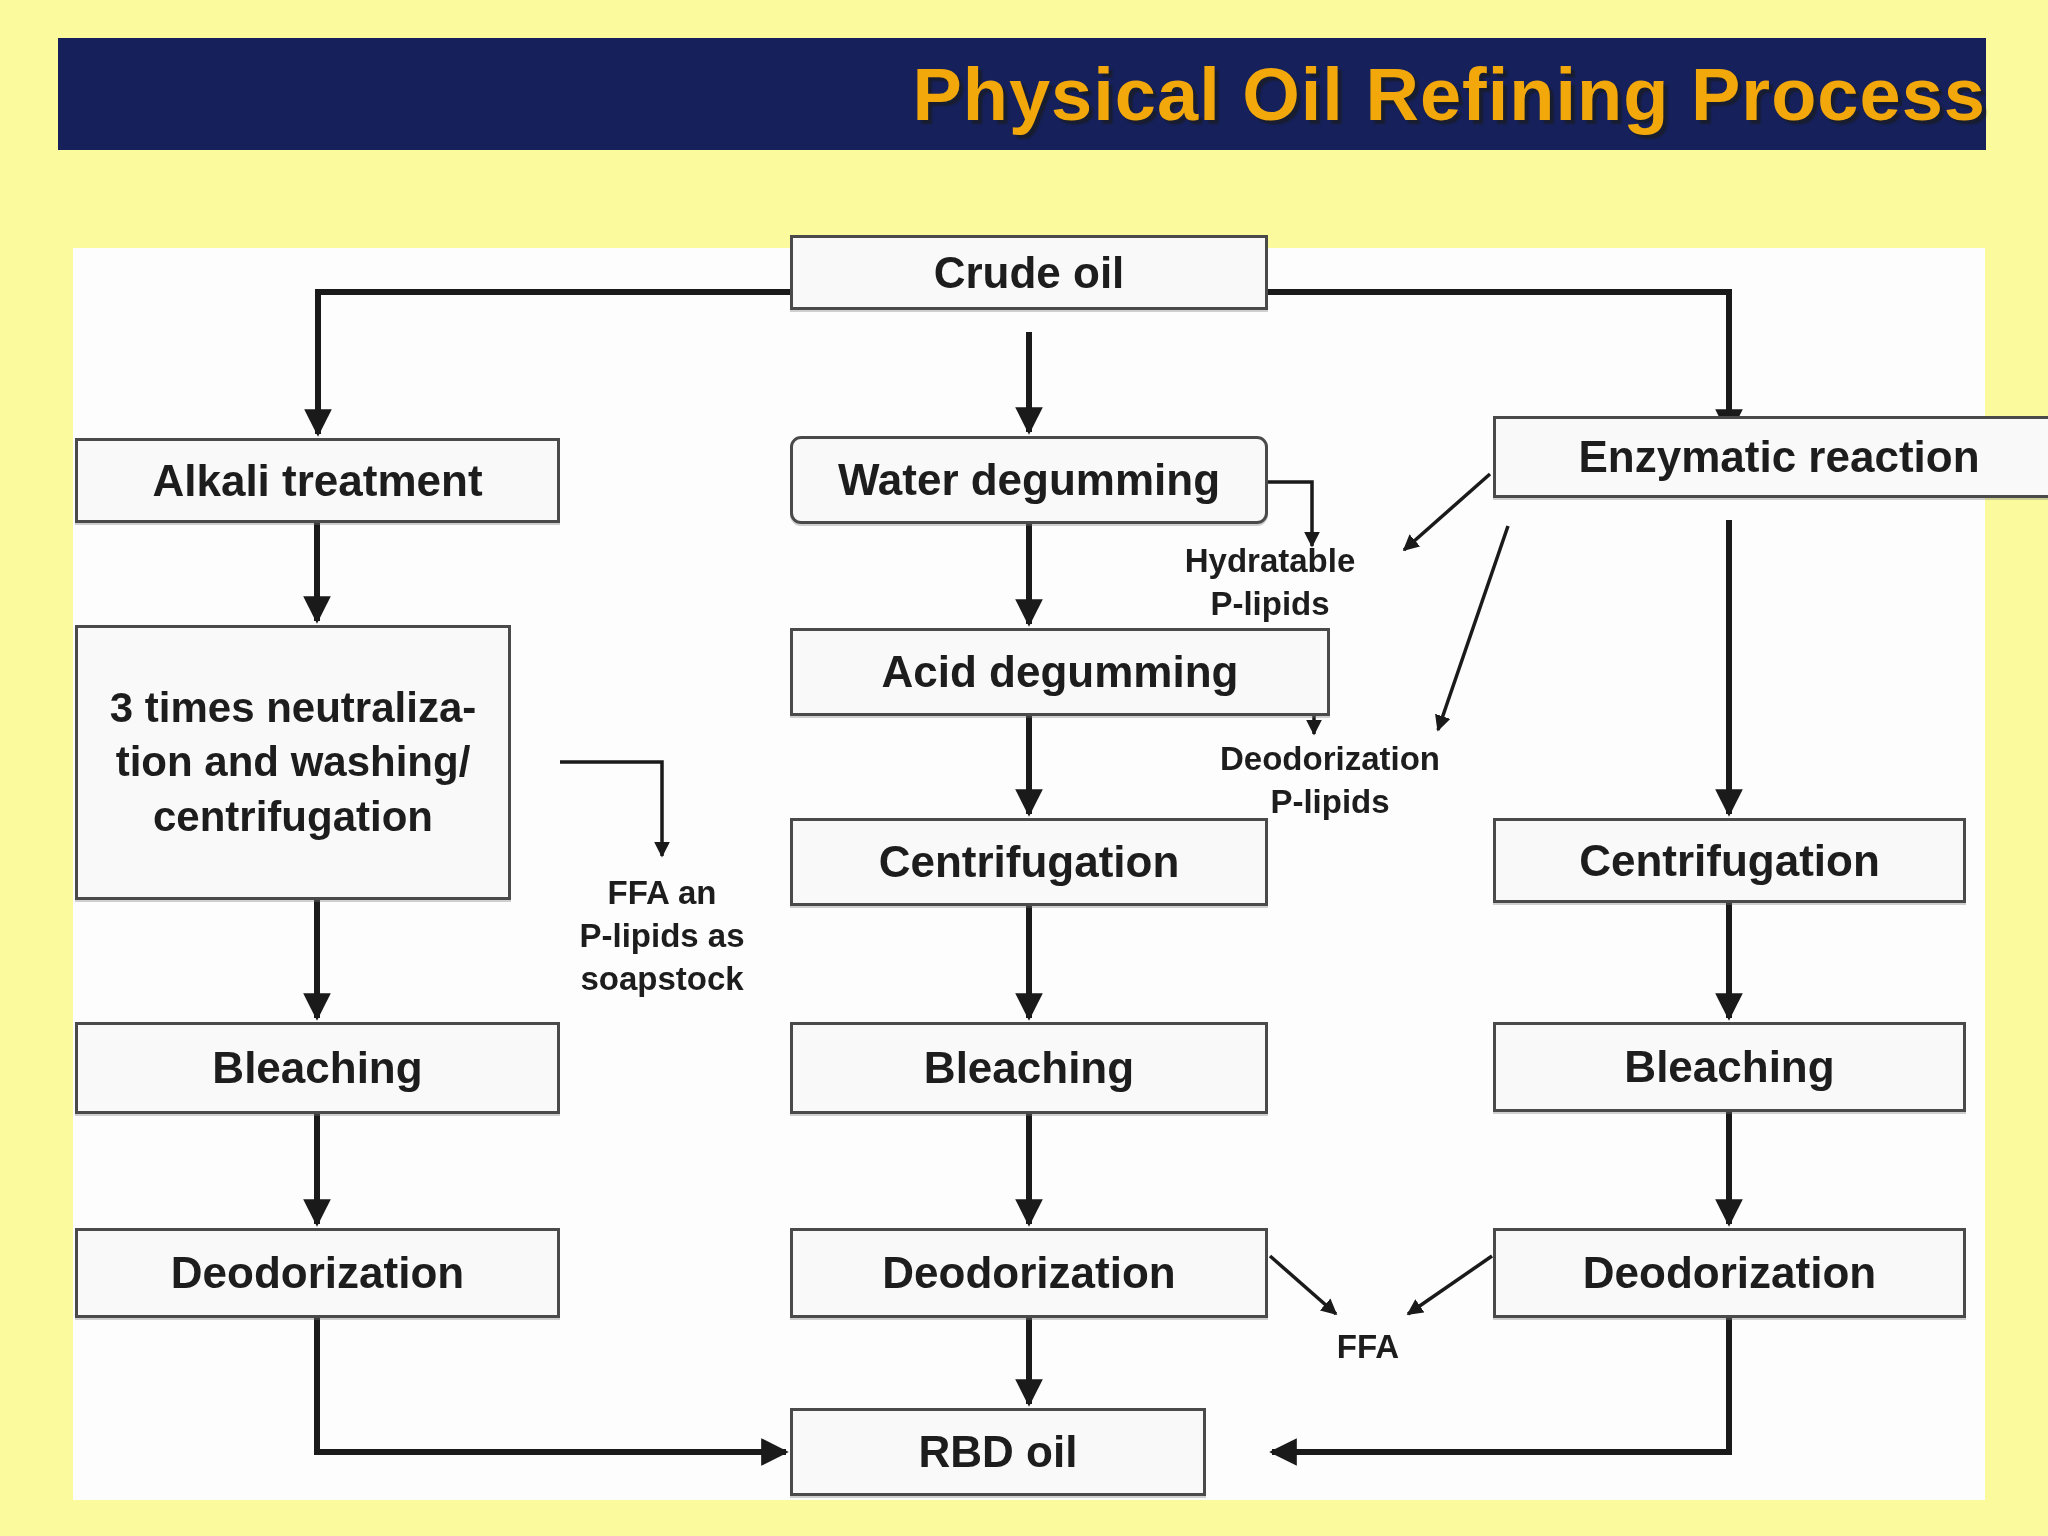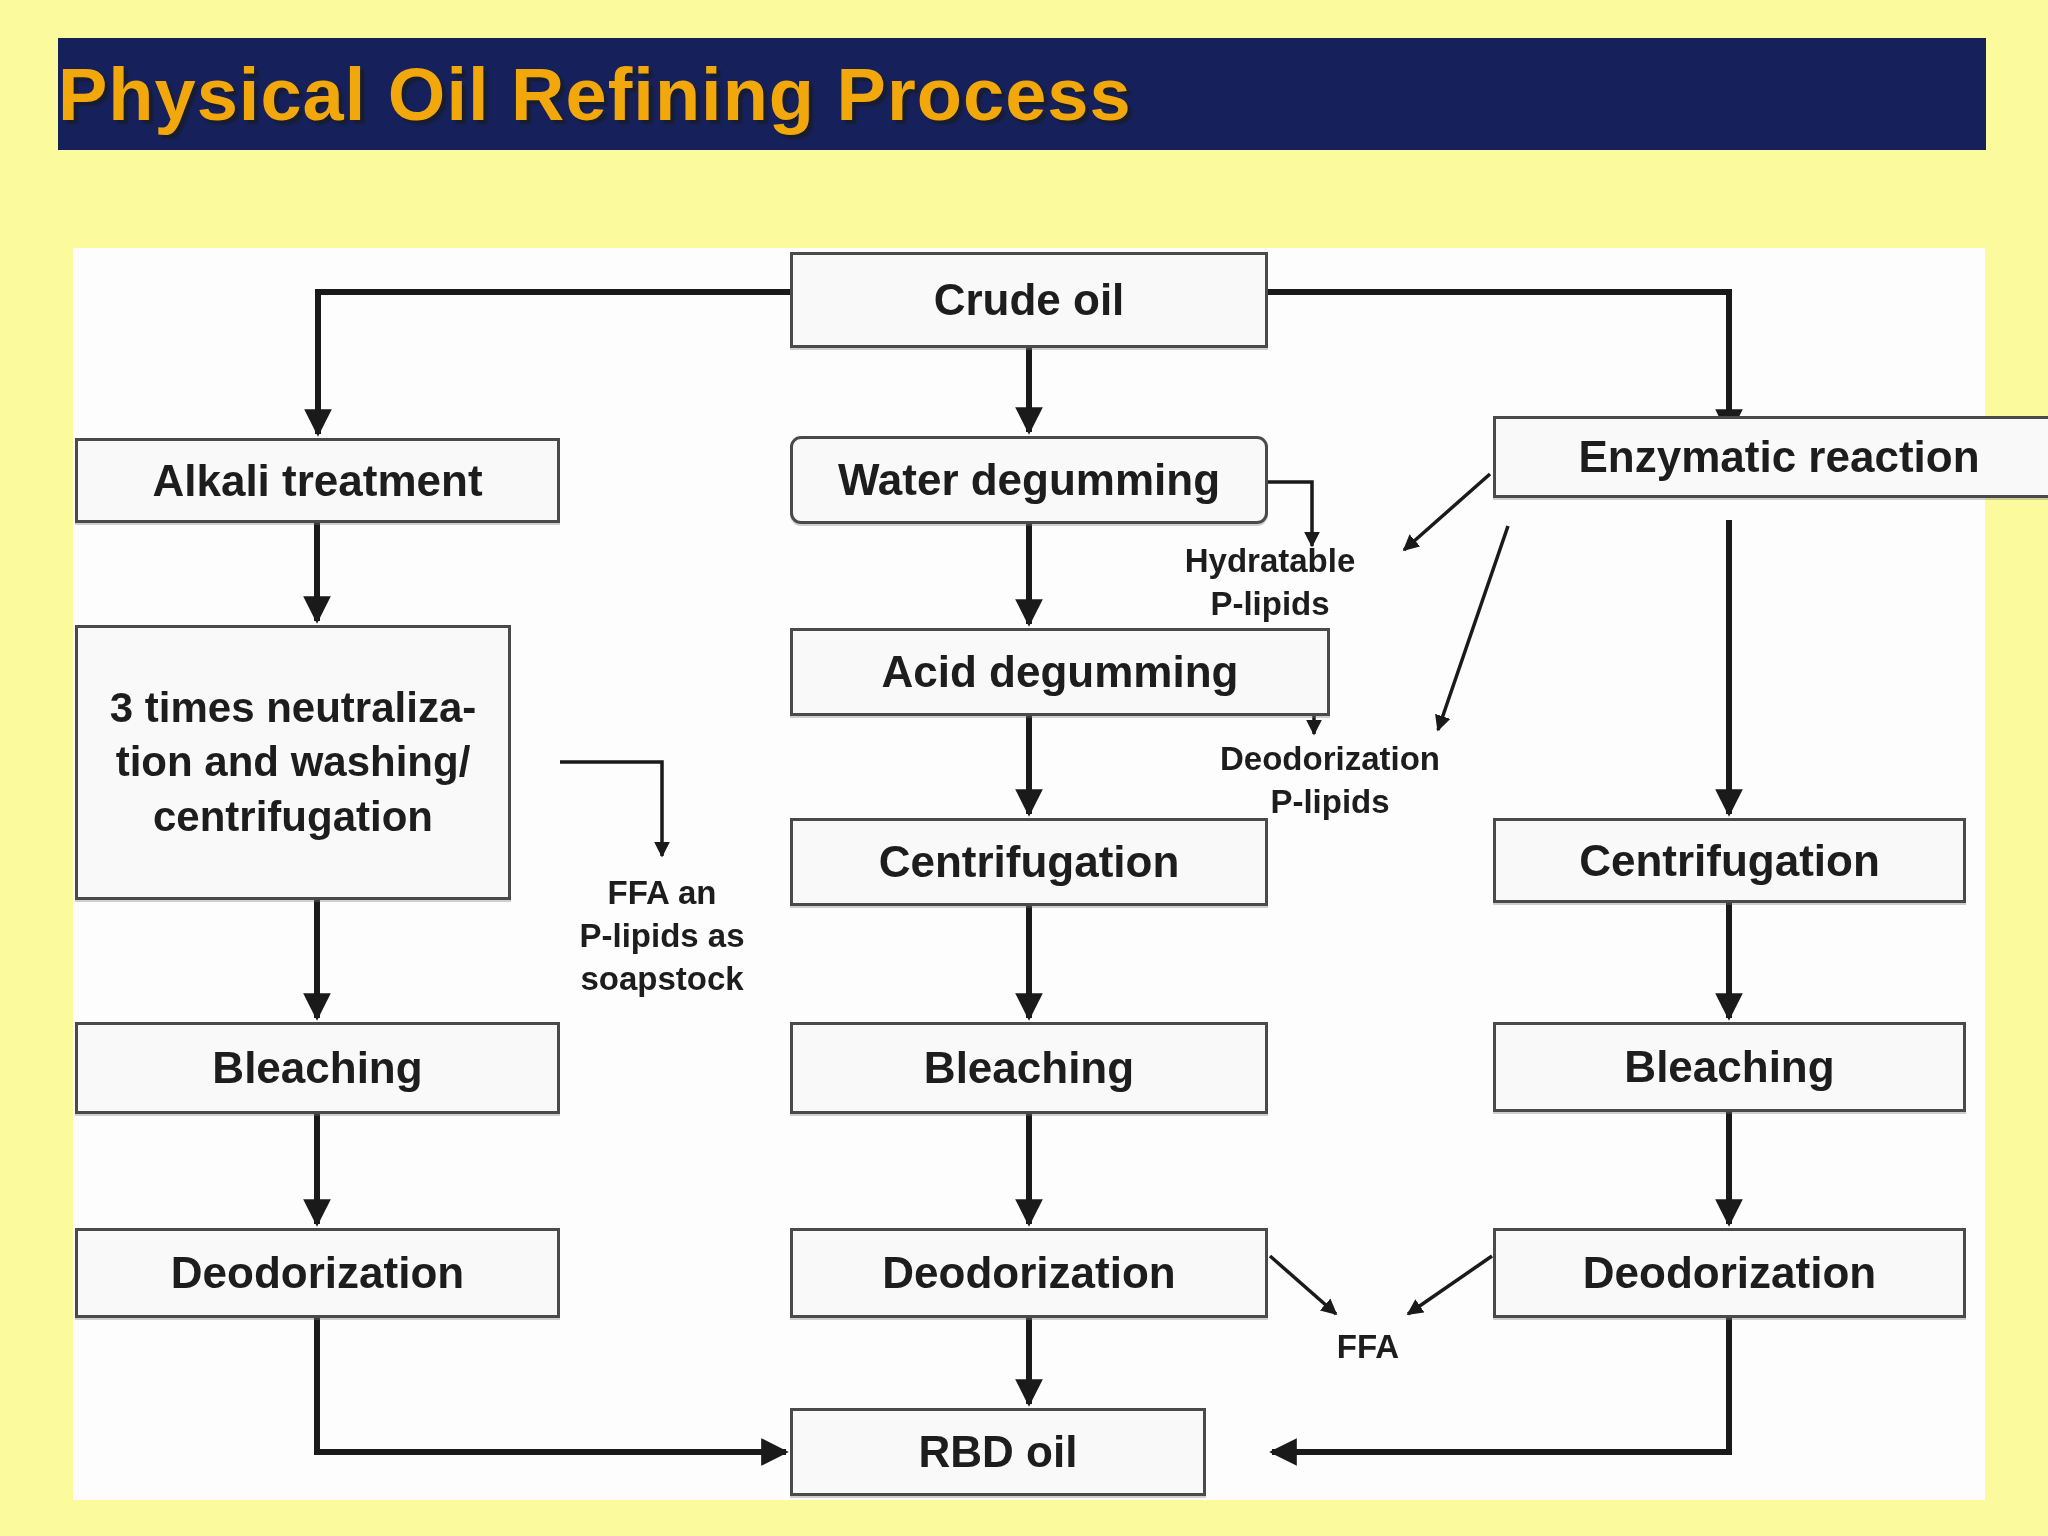--- a/index.html
+++ b/index.html
@@ -1,30 +1,30 @@
 <!DOCTYPE html>
 <html><head>
 <meta charset="utf-8">
 <style>
   html,body{margin:0;padding:0;background:#fbfb9e;}
   .stage{position:relative;width:2048px;height:1536px;background:#fbfb9e;overflow:hidden;
          font-family:"Liberation Sans","DejaVu Sans",sans-serif;}
   .title-bar{position:absolute;left:58px;top:38px;width:1928px;height:112px;background:#16215c;
-             display:flex;align-items:center;justify-content:flex-start;}
+             display:flex;align-items:center;justify-content:flex-end;}
   .title-text{font-size:74px;font-weight:bold;color:#f2a70b;letter-spacing:1px;
               text-shadow:4px 4px 2px rgba(25,28,40,0.85);}
   .diagram{position:absolute;left:73px;top:248px;width:1912px;height:1252px;background:#fdfdfd;}
   .wires{position:absolute;left:0;top:0;width:2048px;height:1536px;pointer-events:none;}
   .node{position:absolute;background:#f9f9f9;border:3px solid #4a4a4a;box-sizing:border-box;
         display:flex;align-items:center;justify-content:center;text-align:center;
         font-weight:bold;color:#1d1d1d;font-size:44px;white-space:pre-line;line-height:1.3;
         box-shadow:0 2px 0 rgba(120,120,120,0.35);}
   .note{position:absolute;text-align:center;font-weight:bold;color:#1d1d1d;font-size:33px;
         white-space:pre-line;line-height:1.3;}
-  #n-crude {left:790px; top:252px; width:478px; height:96px;}
+  #n-crude {left:790px; top:235px; width:478px; height:75px;}
   #n-alkali{left:75px;  top:438px; width:485px; height:85px;}
   #n-water {left:790px; top:436px; width:478px; height:88px;border-radius:11px;}
   #n-enzym {left:1493px;top:416px; width:572px; height:82px;}
   #n-neutral{left:75px; top:625px; width:436px; height:275px; font-size:42px;}
   #n-acid  {left:790px; top:628px; width:540px; height:88px;}
   #n-centm {left:790px; top:818px; width:478px; height:88px;}
   #n-centr {left:1493px;top:818px; width:473px; height:85px;}
   #n-blel  {left:75px;  top:1022px;width:485px; height:92px;}
   #n-blem  {left:790px; top:1022px;width:478px; height:92px;}
   #n-bler  {left:1493px;top:1022px;width:473px; height:90px;}

